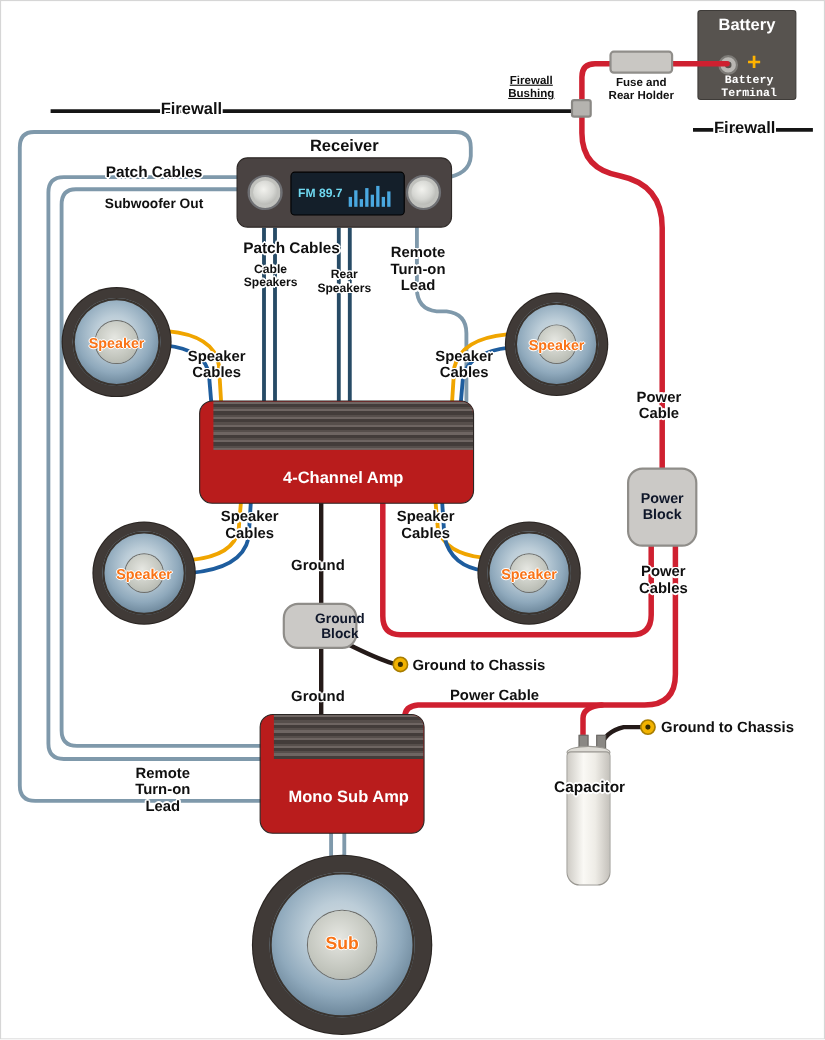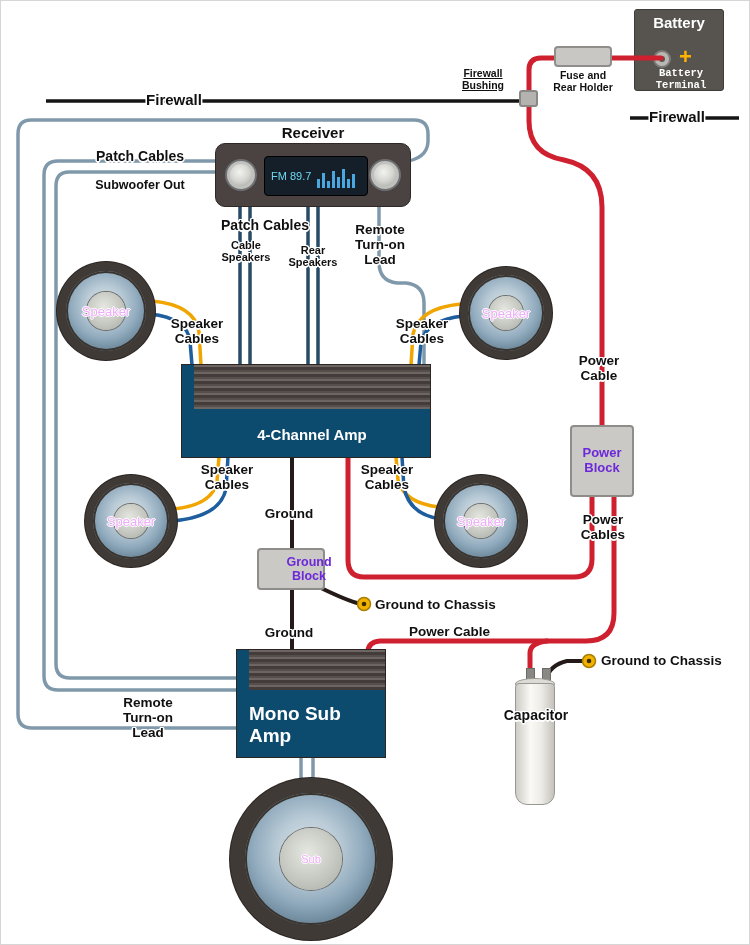--- a/index.html
+++ b/index.html
@@ -29,55 +29,55 @@
   .bushing{left:518px;top:89px;width:19px;height:17px;background:#b5b3af;border:2px solid #8a8884;border-radius:3px;}
 
   
   .receiver{left:214px;top:142px;width:196px;height:64px;background:#4a4342;border:1px solid #2e2927;border-radius:10px;}
   .knob{position:absolute;width:32px;height:32px;border-radius:50%;top:15px;
         background:radial-gradient(circle at 45% 40%, #f2f2ee 0%, #d5d6d2 40%, #a8a9a5 75%, #8b8c88 100%);
         border:2px solid #6f7074;box-shadow:inset 0 0 0 3px #c0c1bd;box-sizing:border-box;}
   .knob.left{left:9px;} .knob.right{right:9px;}
   .rdisplay{position:absolute;left:48px;top:12px;width:102px;height:38px;background:#141f2a;border:1px solid #000;
         border-radius:4px;display:flex;align-items:center;}
-  .rfreq{color:#6fd8f0;font-weight:normal;font-size:11px;margin-left:6px;white-space:nowrap;}
+  .rfreq{color:#6fd8f0;font-weight:bold;font-size:11px;margin-left:6px;white-space:nowrap;}
   .bars{display:flex;align-items:flex-end;gap:2px;margin-left:6px;height:24px;}
   .bars i{display:block;width:3px;background:#4aa8e0;}
 
   
-  .amp{border-radius:0;border:1px solid #2b2624;overflow:hidden;background:#0c4a6e;padding-left:12px;}
+  .amp{border-radius:12px;border:1px solid #2b2624;overflow:hidden;background:#b91c1c;padding-left:12px;}
   .amp .fins{width:100%;background:repeating-linear-gradient(180deg,#6e6562 0px,#6e6562 2px,#433c3a 2px,#433c3a 5px,#564e4b 5px,#564e4b 7px);}
   .amp .abody{width:100%;display:flex;align-items:center;justify-content:center;color:#fff;font-weight:bold;}
   .amp4{left:180px;top:363px;width:250px;height:94px;}
   .amp4 .fins{height:44px;} .amp4 .abody{height:50px;font-size:15px;}
   .monoamp{left:235px;top:648px;width:150px;height:109px;}
-  .monoamp .fins{height:40px;} .monoamp .abody{height:69px;font-size:19px;}
-
-  
-  .block{background:#cbc9c6;border:2px solid #8f8d89;border-radius:4px;display:flex;align-items:center;justify-content:center;
-         color:#6d28d9;font-weight:bold;text-align:center;line-height:1.15;}
+  .monoamp .fins{height:40px;} .monoamp .abody{height:69px;font-size:15px;}
+
+  
+  .block{background:#cbc9c6;border:2px solid #8f8d89;border-radius:14px;display:flex;align-items:center;justify-content:center;
+         color:#0f172a;font-weight:bold;text-align:center;line-height:1.15;}
   .powerblock{left:569px;top:424px;width:64px;height:72px;font-size:13px;}
   .groundblock{left:256px;top:547px;width:68px;height:42px;font-size:12.5px;padding-left:36px;}
 
   
   .speaker{position:absolute;border-radius:50%;background:#403a37;box-shadow:0 0 0 1px #2a2522;}
   .speaker .cone{position:absolute;inset:9%;border-radius:50%;
         background:radial-gradient(circle at 48% 42%, #d7dfe2 0%, #bccdd8 28%, #8fa9bc 55%, #647e92 78%, #51667a 100%);
         box-shadow:inset 0 0 0 2px #3a342f;}
   .speaker .cap{position:absolute;inset:31%;border-radius:50%;
         background:radial-gradient(circle at 45% 40%, #e6e7e2, #c2c5bd 60%, #a8aba3);box-shadow:0 0 0 1px #6f6f6b;}
   .speaker .slabel{position:absolute;inset:0;display:flex;align-items:center;justify-content:center;
-        font-weight:normal;font-size:13px;color:#f0abfc;
+        font-weight:bold;font-size:13px;color:#f97316;
         text-shadow:-1px 0 0 #fff,1px 0 0 #fff,0 -1px 0 #fff,0 1px 0 #fff;}
   .spk-fl{left:56px;top:261px;width:98px;height:98px;}
   .spk-fr{left:459px;top:266px;width:92px;height:92px;}
   .spk-rl{left:84px;top:474px;width:92px;height:92px;}
   .spk-rr{left:434px;top:474px;width:92px;height:92px;}
   .subwoofer{left:229px;top:777px;width:162px;height:162px;}
-  .subwoofer .slabel{font-size:11px;text-align:right;}
+  .subwoofer .slabel{font-size:16px;text-align:right;}
 
   
   .cap-top{left:514px;top:677px;width:40px;height:12px;border-radius:50%;background:#dddbd5;border:1px solid #9a9892;}
   .cap-body{left:514px;top:682px;width:40px;height:122px;border:1px solid #9a9892;border-radius:4px 4px 12px 12px;
         background:linear-gradient(90deg,#cfccc6,#faf9f5 38%,#eeece6 66%,#c5c2bc);}
   .cap-terminal{position:absolute;width:7px;height:13px;background:#8a8884;border:1px solid #6c6a66;top:667px;}
 </style>
 </head>
 <body>
 

